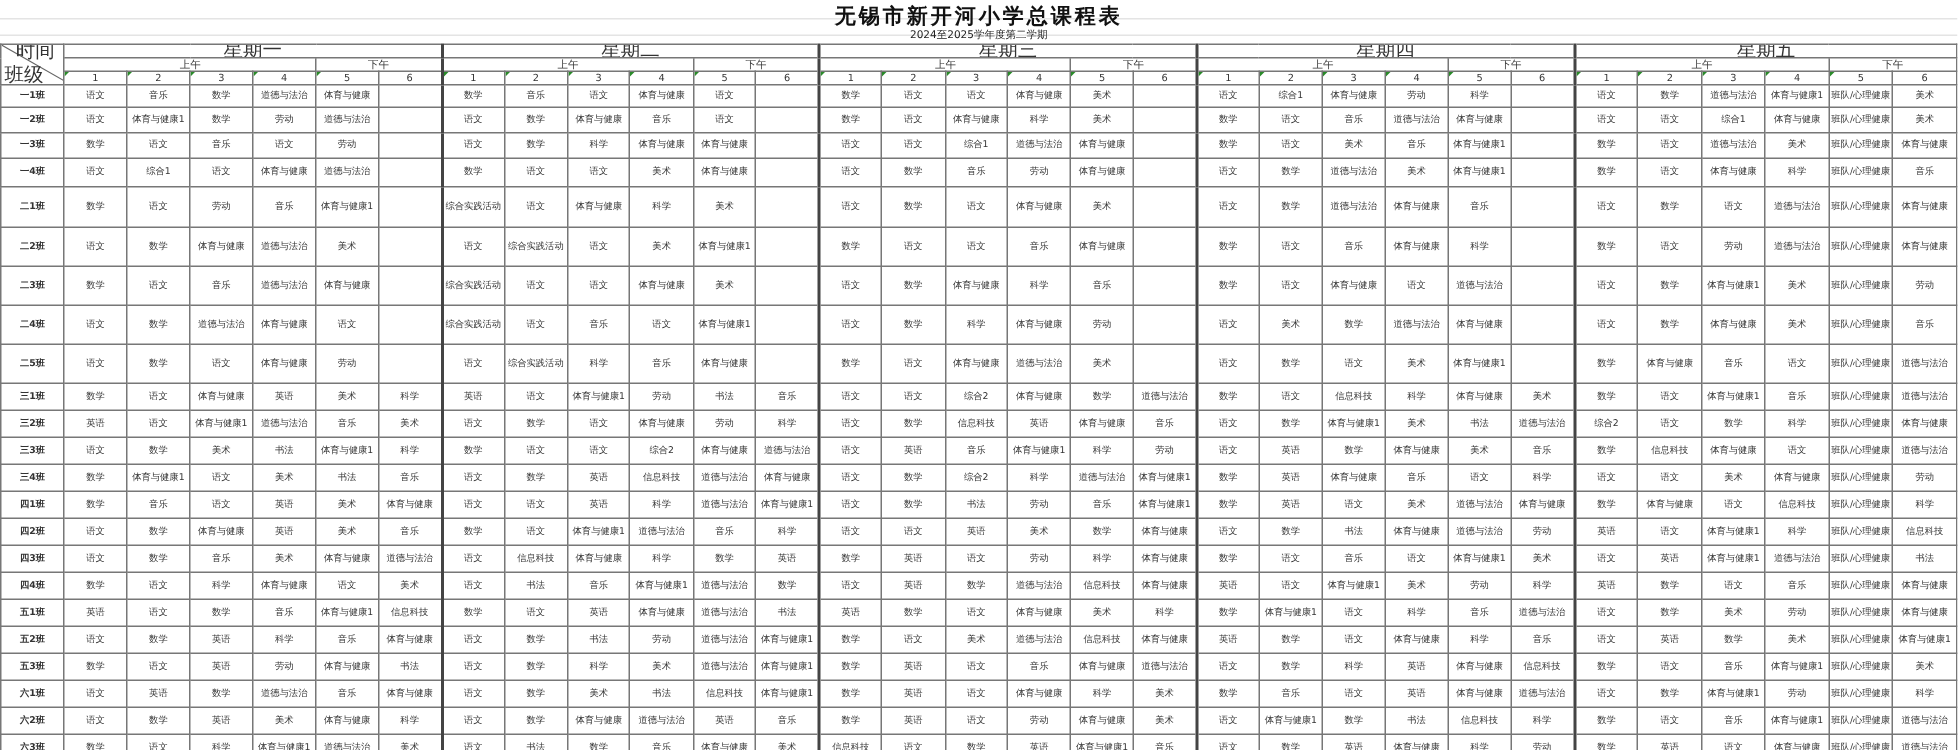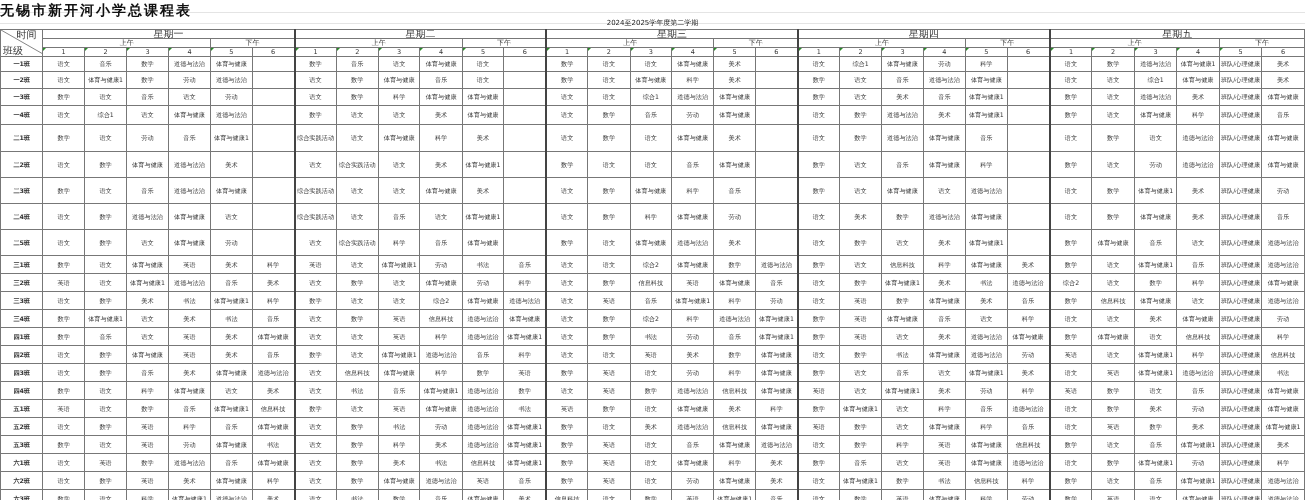--- a/index.html
+++ b/index.html
@@ -1,22 +1,22 @@
 <!DOCTYPE html>
 <html><head>
 <meta charset="utf-8">
 <style>
   html, body { margin:0; padding:0; background:#ffffff; }
   body { width:1305px; height:500px; overflow:hidden; position:relative; font-family:"DejaVu Sans", sans-serif; color:#222; }
-  .title { position:absolute; left:0; top:2px; width:1305px; font-family:"DejaVu Serif", serif; font-size:14px; font-weight:bold; letter-spacing:2px; color:#111; }
+  .title { position:absolute; left:0; top:2px; width:1305px; text-align:center; font-family:"DejaVu Serif", serif; font-size:14px; font-weight:bold; letter-spacing:2px; color:#111; }
   .subtitle { position:absolute; left:0; top:18px; width:1305px; text-align:center; font-size:7px; color:#222; }
   .gridline { position:absolute; left:0; width:1305px; height:1px; background:#e4e4e4; }
   table.sched { position:absolute; left:0; top:29px; width:1305px; border-collapse:collapse; table-layout:fixed; }
   table.sched td { border:1px solid #777; text-align:center; vertical-align:middle; padding:0; font-size:6.2px; line-height:8px; overflow:hidden; white-space:nowrap; color:#333; }
-  table.sched tr.h1 td { height:8px; font-size:10px;text-align:center; }
+  table.sched tr.h1 td { height:8px; font-size:13px;text-align:center; }
   table.sched tr.h2 td { height:8px; font-size:7px; }
   table.sched tr.h3 td { height:7px; font-size:6.5px; position:relative; }
   td.corner { position:relative; font-size:6.5px; }
   td.corner .t1 { position:absolute; right:6px; top:1px; }
   td.corner .t2 { position:absolute; left:2px; bottom:1px; }
   td.corner svg { position:absolute; left:0; top:0; }
   td.cls { font-size:7px; color:#111; font-weight:bold; }
   td.daysep { border-left:2px solid #444 !important; }
   .tri { position:absolute; left:0; top:0; width:0; height:0; border-top:3px solid #2a8a2a; border-right:3px solid transparent; }
   tr.r td { height:var(--h); }

